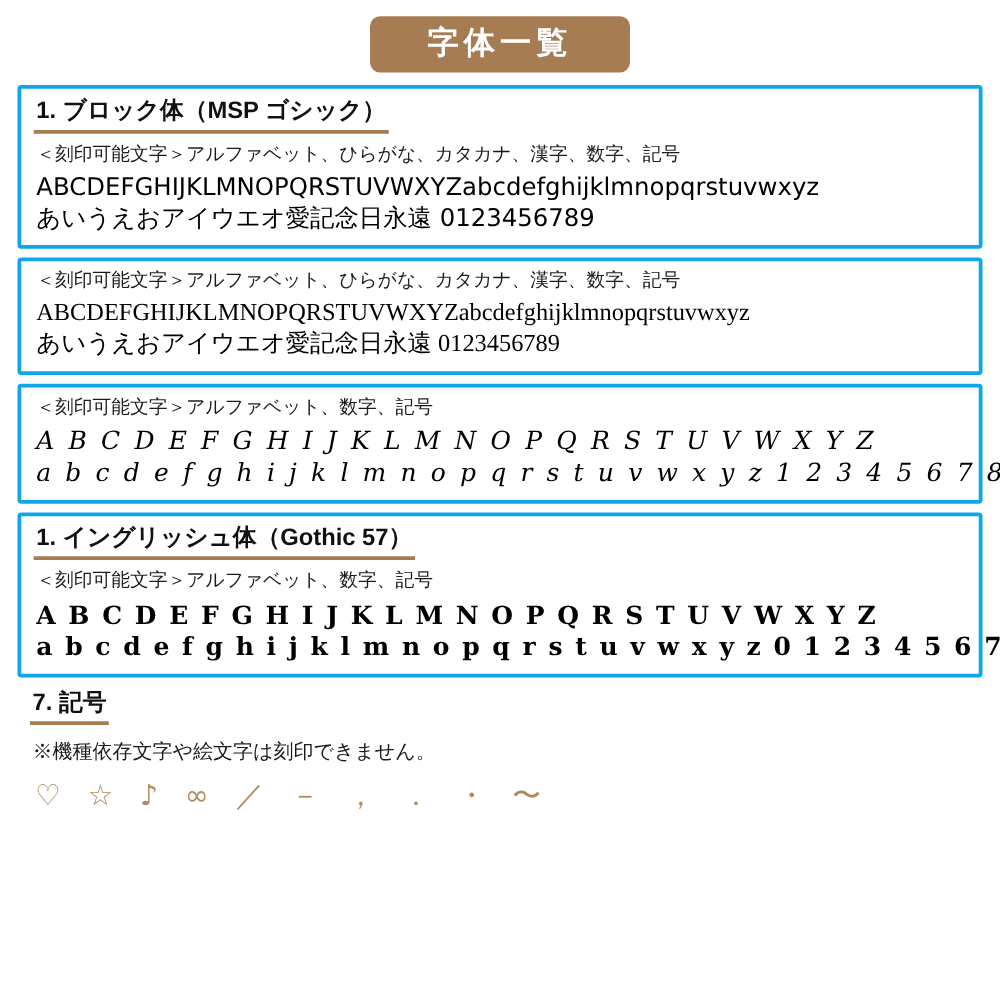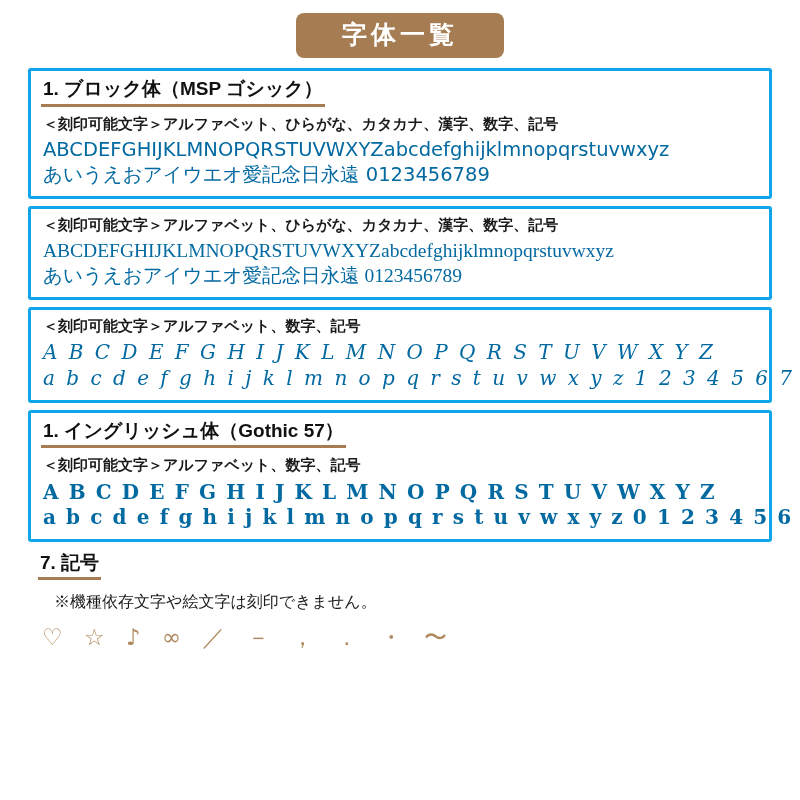--- a/index.html
+++ b/index.html
@@ -12,21 +12,21 @@
     background: #ffffff;
     font-family: "Liberation Sans", sans-serif;
     color: #222222;
     overflow: hidden;
   }
   .page {
     position: relative;
     width: 800px;
     height: 607px;
     box-sizing: border-box;
-    padding: 0 28px;
+    padding: 0 14px;
   }
 
   
   .title-wrap {
     display: flex;
     justify-content: center;
     align-items: center;
     padding-top: 13px;
     padding-bottom: 10px;
   }
@@ -55,28 +55,28 @@
     font-weight: bold;
     color: #111111;
     padding: 2px 2px 3px 2px;
     border-bottom: 3px solid #a67c52;
     display: inline-block;
     line-height: 1.25;
     margin-bottom: 5px;
   }
   .sec-note {
     font-size: 15px;
-    font-weight: bold;
+    font-weight: normal;
     color: #1a1a1a;
     letter-spacing: 0px;
     margin: 2px 0 4px 2px;
     line-height: 1.35;
   }
   .sample {
-    color: #0369a1;
+    color: #000000;
     line-height: 1.28;
     white-space: nowrap;
     letter-spacing: 0px;
     margin-left: 2px;
   }
 
   
   .s-block {
     font-family: "DejaVu Sans", "Liberation Sans", sans-serif;
     font-size: 19.5px;
@@ -102,21 +102,21 @@
     font-weight: bold;
     font-size: 20px;
     letter-spacing: 1.6px;
   }
 
   
   .sym-lines {
     font-size: 16px;
     color: #1a1a1a;
     line-height: 1.6;
-    margin: 4px 0 2px 16px;
+    margin: 4px 0 2px 2px;
     font-weight: normal;
   }
   .sym-glyphs {
     font-family: "DejaVu Sans", sans-serif;
     color: #b08a5e;
     font-size: 23px;
     letter-spacing: 7px;
     margin: 9px 0 2px 4px;
     line-height: 1.2;
   }

